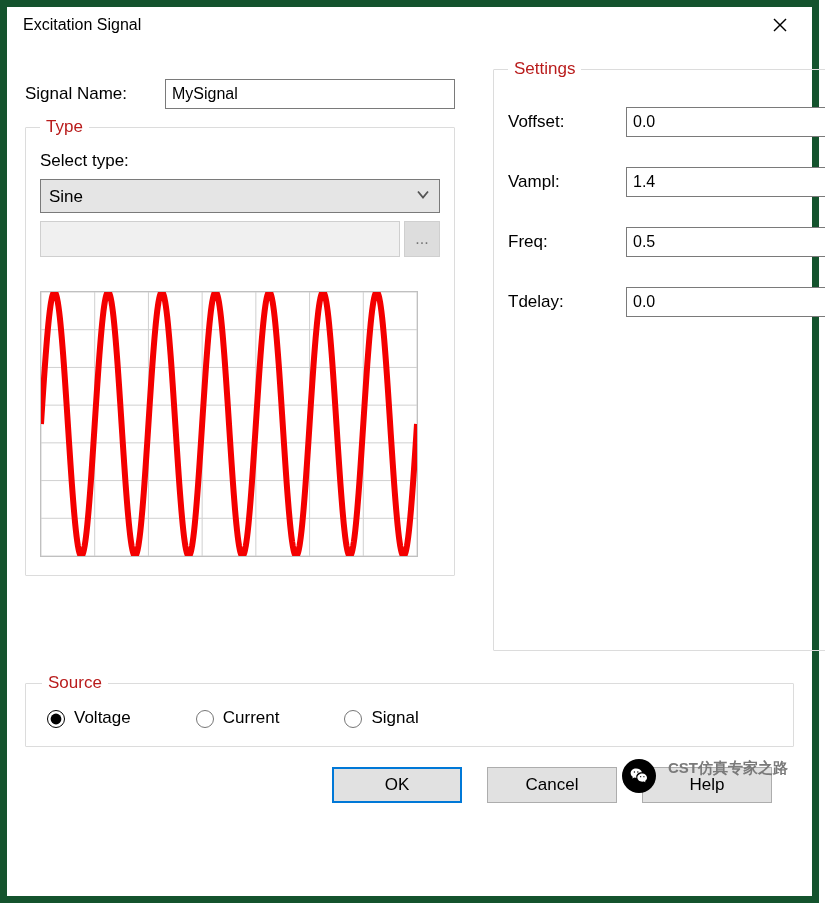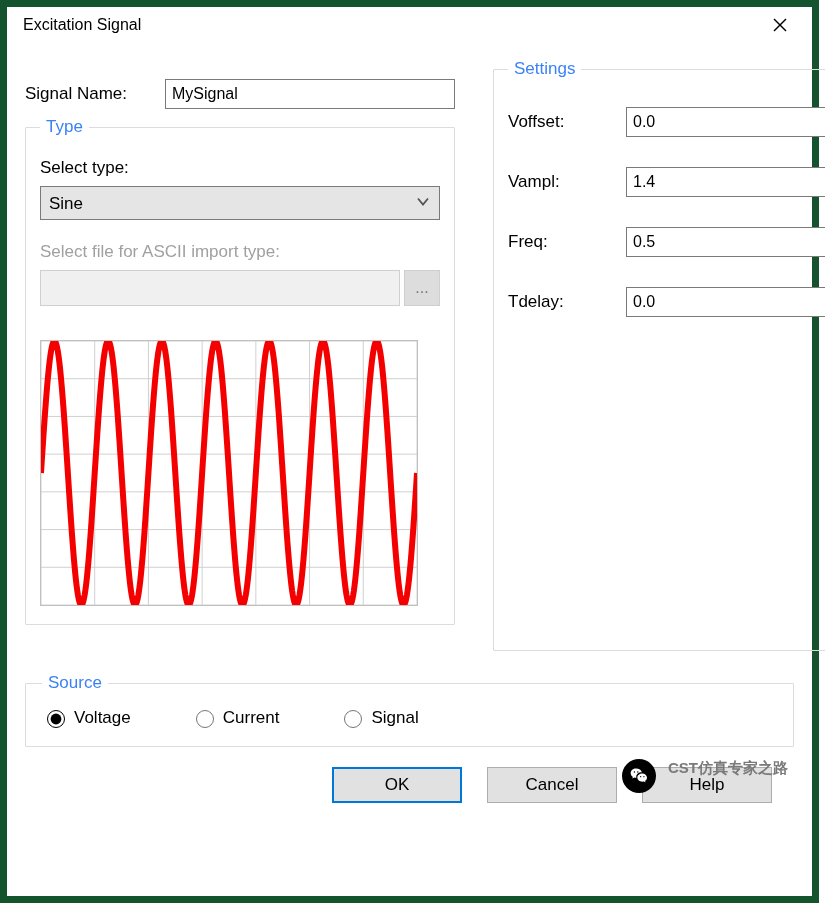--- a/index.html
+++ b/index.html
@@ -77,27 +77,26 @@
   }
   fieldset {
     border: 1px solid #dcdcdc;
     margin: 6px 0 0 0;
     padding: 14px 14px 18px 14px;
     border-radius: 1px;
   }
   legend {
     padding: 0 6px;
     font-size: 17px;
-    color: #3b82f6;
+    color: #b91c1c;
   }
   .type-fs .sel-label {
     display: block;
     margin-bottom: 8px;
     font-size: 17px;
-    margin-top: 7px;
   }
   .select-wrap {
     position: relative;
     width: 100%;
   }
   .select-wrap select {
     width: 100%;
     height: 34px;
     border: 1px solid #7a7a7a;
     background: #e5e5e5;
@@ -275,21 +274,20 @@
             <select>
               <option>Sine</option>
             </select>
             <span class="chev">
               <svg viewBox="0 0 14 14">
                   <polyline points="2,4 7,10 12,4"></polyline>
                 </svg>
             </span>
           </div>
 
-          <div class="disabled-lbl">Select file for ASCII import type:</div>
           <div class="file-row">
             <input type="text" disabled="" value="" style="">
             <button disabled="">...</button>
           </div>
 
           <div class="chart-wrap">
             <svg id="chart-svg" viewBox="0 0 376 264" preserveAspectRatio="none">
                 <line x1="0" y1="0" x2="0" y2="264" stroke="#d0d0d0" stroke-width="1"></line>
                 <line x1="53.71428571428571" y1="0" x2="53.71428571428571" y2="264" stroke="#d0d0d0" stroke-width="1"></line>
                 <line x1="107.42857142857142" y1="0" x2="107.42857142857142" y2="264" stroke="#d0d0d0" stroke-width="1"></line>

